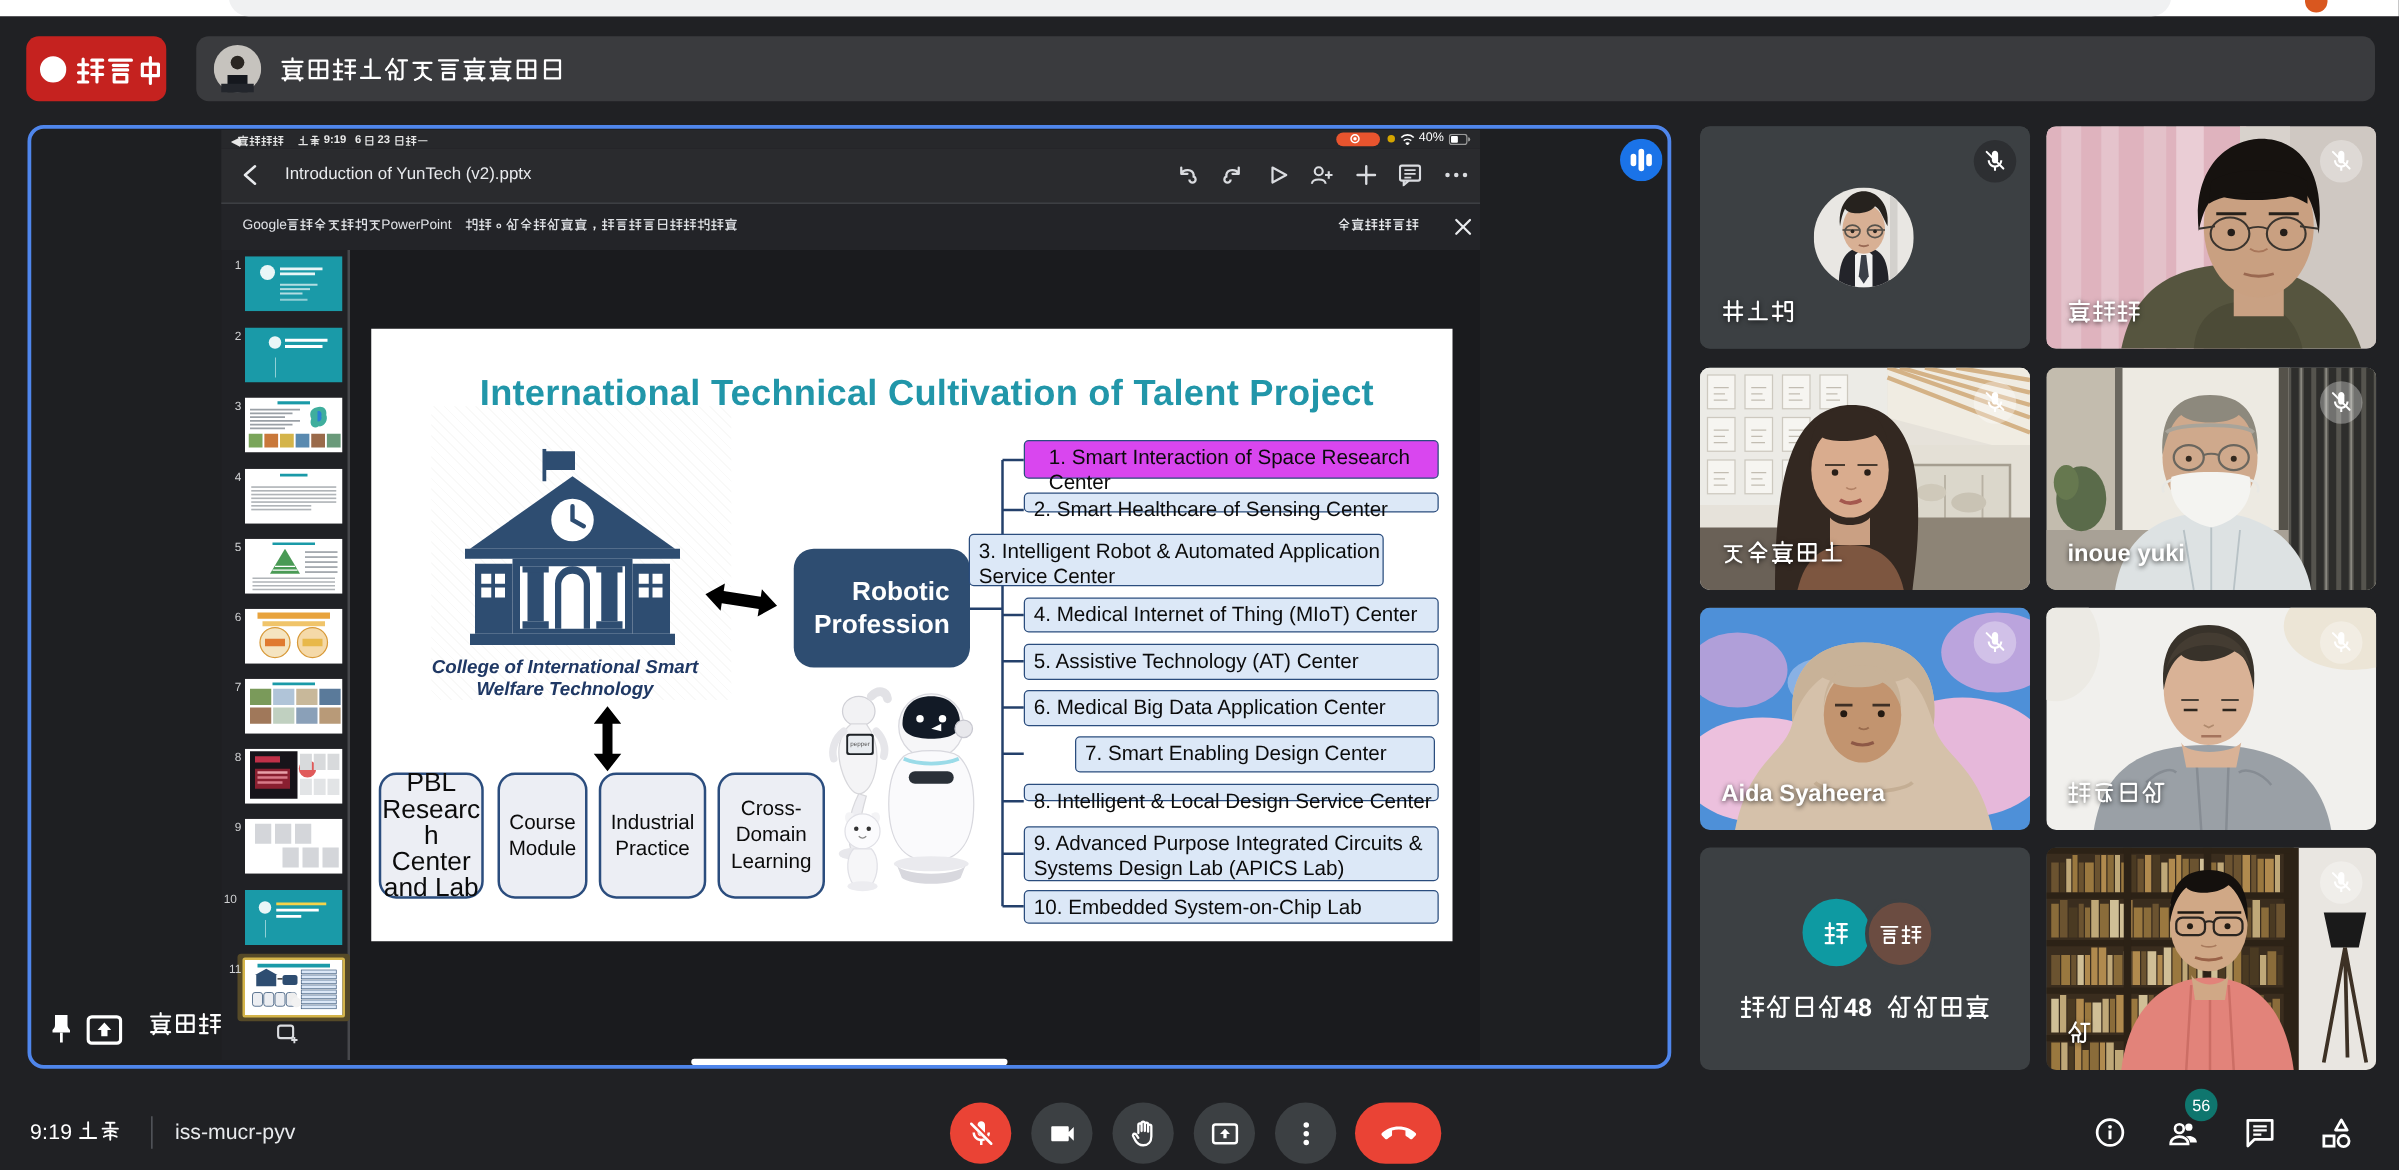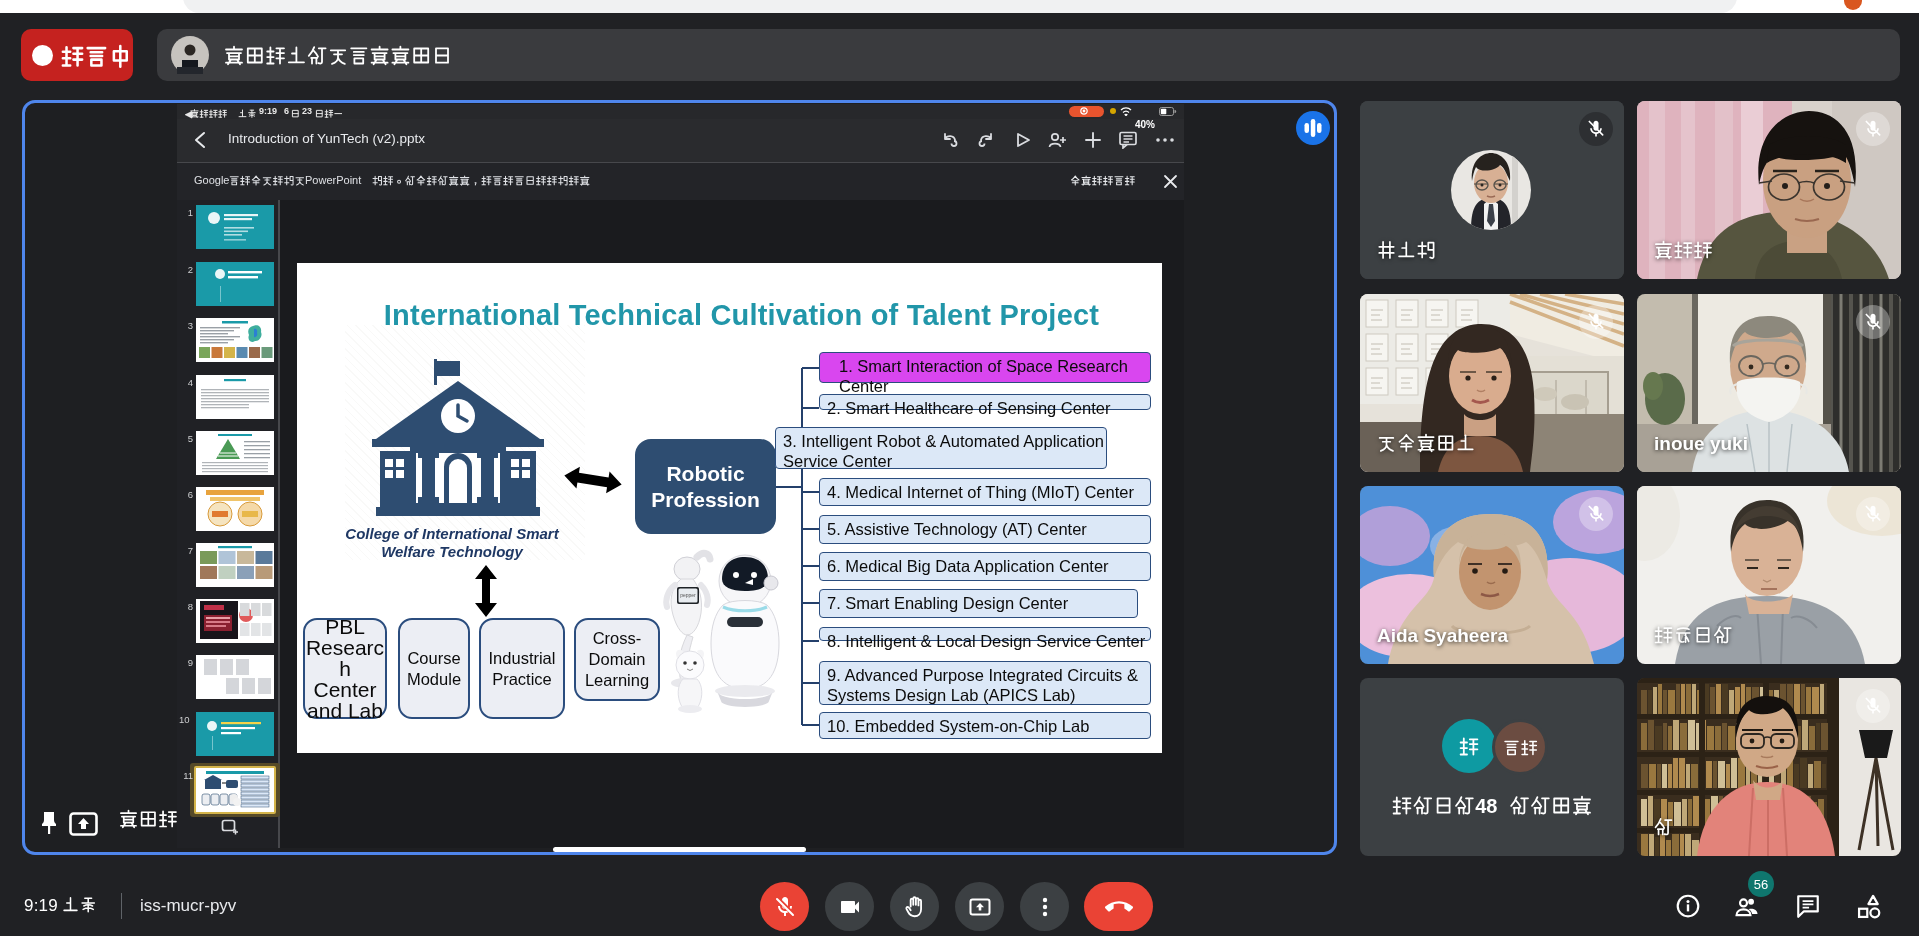--- a/index.html
+++ b/index.html
@@ -71,21 +71,21 @@
     </svg></div>
 <div class="abs" style="left:1069px;top:105.5px;width:35px;height:11px;border-radius:5.5px;background:#e8542e"></div>
 <svg class="abs" style="left:1080px;top:107px" width="8" height="8">
     <circle cx="4" cy="4" r="3.2" fill="none" stroke="#fff" stroke-width="1.2"></circle>
     <circle cx="4" cy="4" r="1.4" fill="#fff"></circle>
   </svg>
 <div class="abs" style="left:1110px;top:108px;width:6px;height:6px;border-radius:50%;background:#d5a500"></div>
 <svg class="abs" style="left:1120px;top:106px" width="12" height="10">
     <path d="M1 4 A7 7 0 0 1 11 4 M3 6.5 A4.5 4.5 0 0 1 9 6.5 M5.2 8.6 A1.8 1.8 0 0 1 6.8 8.6 L6 9.6 Z" fill="none" stroke="#fff" stroke-width="1.3"></path>
   </svg>
-<div class="abs" style="left:1135px;top:119px;font-size:10px;color:#fff;font-weight:700">40%</div>
+<div class="abs" style="left:1135px;top:105px;font-size:10px;color:#fff;font-weight:400">40%</div>
 <svg class="abs" style="left:1159px;top:107px" width="18" height="9">
     <rect x="0.5" y="0.5" width="14" height="8" rx="2" fill="none" stroke="#9a9a9a"></rect>
     <rect x="1.8" y="1.8" width="5.5" height="5.4" rx="0.8" fill="#fff"></rect>
     <path d="M15.5 2.8 a1.7 1.7 0 0 1 0 3.4" fill="#9a9a9a"></path>
   </svg>
 <svg class="abs" style="left:192px;top:131px" width="18" height="18">
     <path d="M12 2 L4 9 L12 16" fill="none" stroke="#e8eaed" stroke-width="2" stroke-linecap="round" stroke-linejoin="round"></path>
   </svg>
 <div class="abs" style="left:228px;top:131px;font-size:13.5px;color:#e8eaed">Introduction of YunTech (v2).pptx</div>
 <svg class="abs" style="left:941px;top:131px" width="18" height="18">
@@ -371,49 +371,49 @@
       <rect x="125" y="138" width="21" height="6"></rect>
 <path d="M92 144 V108 A14 14 0 0 1 120 108 V144 Z M97 144 V109 A9 9 0 0 1 115 109 V144 Z" fill-rule="evenodd"></path>
 </g>
   </svg>
 <div class="abs" style="left:332px;top:525px;width:240px;text-align:center;font-size:15px;font-weight:700;font-style:italic;color:#1f3864;line-height:18px">College of International Smart<br>Welfare Technology</div>
 <svg class="abs" style="left:562px;top:459px" width="62" height="42" viewBox="0 0 62 42">
 <g transform="rotate(9 31 21)">
       <path d="M2 21 L16 10 L16 16 L46 16 L46 10 L60 21 L46 32 L46 26 L16 26 L16 32 Z" fill="#000"></path>
     </g>
   </svg>
-<div class="abs" style="left:635px;top:439px;width:141px;height:95px;background:#2e4d71;border-radius:16px;color:#fff;font-weight:700;font-size:21px;display:flex;align-items:center;justify-content:center;text-align:center;line-height:26px">Robotic<br>Profession</div>
+<div class="abs" style="left:635px;top:439px;width:141px;height:95px;background:#2e4d71;border-radius:16px;color:#fff;font-weight:700;font-size:21px;display:flex;align-items:center;justify-content:center;text-align:right;line-height:26px">Robotic<br>Profession</div>
 <svg class="abs" style="left:297px;top:263px;pointer-events:none" width="865" height="490" viewBox="0 0 865 490">
     <path d="M505 105 V462" stroke="#24406b" stroke-width="2" fill="none"></path>
     <path d="M479 224 H505" stroke="#24406b" stroke-width="2"></path>
     <path d="M505 105 H522" stroke="#24406b" stroke-width="2"></path>
     <path d="M505 145 H522" stroke="#24406b" stroke-width="2"></path>
     <path d="M505 185 H522" stroke="#24406b" stroke-width="2"></path>
     <path d="M505 229 H522" stroke="#24406b" stroke-width="2"></path>
     <path d="M505 266 H522" stroke="#24406b" stroke-width="2"></path>
     <path d="M505 303 H522" stroke="#24406b" stroke-width="2"></path>
     <path d="M505 340 H522" stroke="#24406b" stroke-width="2"></path>
     <path d="M505 378 H522" stroke="#24406b" stroke-width="2"></path>
     <path d="M505 420 H522" stroke="#24406b" stroke-width="2"></path>
     <path d="M505 462 H522" stroke="#24406b" stroke-width="2"></path>
   </svg>
 <div class="abs" style="left:819px;top:352px;width:332px;height:31px;background:#d946ef;border:1.5px solid #2b4d7e;border-radius:4px;font-size:16.5px;color:#0b0b0b;line-height:20px;padding:3px 0 0 19px;overflow:visible;white-space:normal">1. Smart Interaction of Space Research Center</div>
 <div class="abs" style="left:819px;top:394px;width:332px;height:16px;background:#dce8f7;border:1.5px solid #2b4d7e;border-radius:4px;font-size:16.5px;color:#0b0b0b;line-height:20px;padding:3px 0 0 7px;overflow:visible;white-space:normal">2. Smart Healthcare of Sensing Center</div>
 <div class="abs" style="left:775px;top:427px;width:332px;height:42px;background:#dce8f7;border:1.5px solid #2b4d7e;border-radius:4px;font-size:16.5px;color:#0b0b0b;line-height:20px;padding:3px 0 0 7px;overflow:visible;white-space:normal">3. Intelligent Robot &amp; Automated Application Service Center</div>
 <div class="abs" style="left:819px;top:478px;width:332px;height:28px;background:#dce8f7;border:1.5px solid #2b4d7e;border-radius:4px;font-size:16.5px;color:#0b0b0b;line-height:20px;padding:3px 0 0 7px;overflow:visible;white-space:normal">4. Medical Internet of Thing (MIoT) Center</div>
 <div class="abs" style="left:819px;top:515px;width:332px;height:29px;background:#dce8f7;border:1.5px solid #2b4d7e;border-radius:4px;font-size:16.5px;color:#0b0b0b;line-height:20px;padding:3px 0 0 7px;overflow:visible;white-space:normal">5. Assistive Technology (AT) Center</div>
 <div class="abs" style="left:819px;top:552px;width:332px;height:29px;background:#dce8f7;border:1.5px solid #2b4d7e;border-radius:4px;font-size:16.5px;color:#0b0b0b;line-height:20px;padding:3px 0 0 7px;overflow:visible;white-space:normal">6. Medical Big Data Application Center</div>
-<div class="abs" style="left:819px;top:589px;width:319px;height:29px;background:#dce8f7;border:1.5px solid #2b4d7e;border-radius:4px;font-size:16.5px;color:#0b0b0b;line-height:20px;padding:3px 0 0 7px;overflow:visible;white-space:normal">7. Smart Enabling Design Center</div>
+<div class="abs" style="left:860px;top:589px;width:288px;height:29px;background:#dce8f7;border:1.5px solid #2b4d7e;border-radius:4px;font-size:16.5px;color:#0b0b0b;line-height:20px;padding:3px 0 0 7px;overflow:visible;white-space:normal">7. Smart Enabling Design Center</div>
 <div class="abs" style="left:819px;top:627px;width:332px;height:14px;background:#dce8f7;border:1.5px solid #2b4d7e;border-radius:4px;font-size:16.5px;color:#0b0b0b;line-height:20px;padding:3px 0 0 7px;overflow:visible;white-space:normal">8. Intelligent &amp; Local Design Service Center</div>
 <div class="abs" style="left:819px;top:661px;width:332px;height:44px;background:#dce8f7;border:1.5px solid #2b4d7e;border-radius:4px;font-size:16.5px;color:#0b0b0b;line-height:20px;padding:3px 0 0 7px;overflow:visible;white-space:normal">9. Advanced Purpose Integrated Circuits &amp; Systems Design Lab (APICS Lab)</div>
 <div class="abs" style="left:819px;top:712px;width:332px;height:27px;background:#dce8f7;border:1.5px solid #2b4d7e;border-radius:4px;font-size:16.5px;color:#0b0b0b;line-height:20px;padding:3px 0 0 7px;overflow:visible;white-space:normal">10. Embedded System-on-Chip Lab</div>
 <div class="abs" style="left:303px;top:618px;width:84px;height:101px;background:#eceef4;border:2px solid #2b4d7e;border-radius:14px;font-size:21px;color:#0b0b0b;display:flex;align-items:center;justify-content:center;text-align:center;line-height:21px">PBL<br>Researc<br>h Center<br>and Lab</div>
 <div class="abs" style="left:398px;top:618px;width:72px;height:101px;background:#eceef4;border:2px solid #2b4d7e;border-radius:14px;font-size:16.5px;color:#0b0b0b;display:flex;align-items:center;justify-content:center;text-align:center;line-height:21px">Course<br>Module</div>
 <div class="abs" style="left:479px;top:618px;width:86px;height:101px;background:#eceef4;border:2px solid #2b4d7e;border-radius:14px;font-size:16.5px;color:#0b0b0b;display:flex;align-items:center;justify-content:center;text-align:center;line-height:21px">Industrial<br>Practice</div>
-<div class="abs" style="left:574px;top:618px;width:86px;height:83px;background:#eceef4;border:2px solid #2b4d7e;border-radius:14px;font-size:16.5px;color:#0b0b0b;display:flex;align-items:center;justify-content:center;text-align:center;line-height:21px">Cross-<br>Domain<br>Learning</div>
+<div class="abs" style="left:574px;top:618px;width:86px;height:101px;background:#eceef4;border:2px solid #2b4d7e;border-radius:14px;font-size:16.5px;color:#0b0b0b;display:flex;align-items:center;justify-content:center;text-align:center;line-height:21px">Cross-<br>Domain<br>Learning</div>
 <svg class="abs" style="left:469px;top:563px" width="34" height="56" viewBox="0 0 34 56">
 <path d="M17 2 L28 16 L21 16 L21 40 L28 40 L17 54 L6 40 L13 40 L13 16 L6 16 Z" fill="#000"></path>
   </svg>
 <svg class="abs" style="left:657px;top:543px" width="136" height="178" viewBox="0 0 136 178">
 <g>
 <ellipse cx="30" cy="26" rx="13" ry="12" fill="#f2f2f4" stroke="#d0d0d6"></ellipse>
 <path d="M40 14 C46 8 52 10 53 16" stroke="#e2e2e6" stroke-width="7" fill="none" stroke-linecap="round"></path>
 <path d="M24 36 C14 44 12 58 16 72 C20 86 26 92 30 92 C36 92 42 84 44 70 C46 56 42 44 36 36 Z" fill="#f4f4f6" stroke="#d8d8dc"></path>
 <rect x="20" y="44" width="22" height="17" rx="2" fill="#1e2226"></rect>
       <rect x="21.5" y="45.5" width="19" height="14" rx="1.5" fill="#e8ecf0"></rect>

